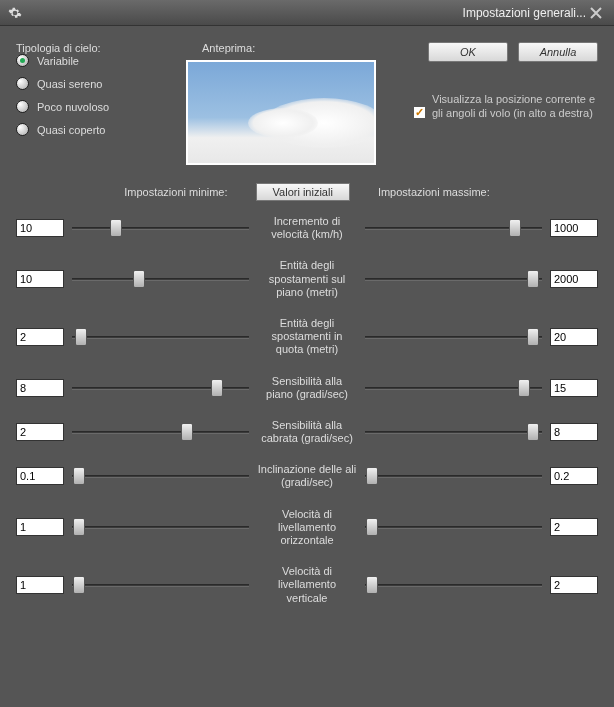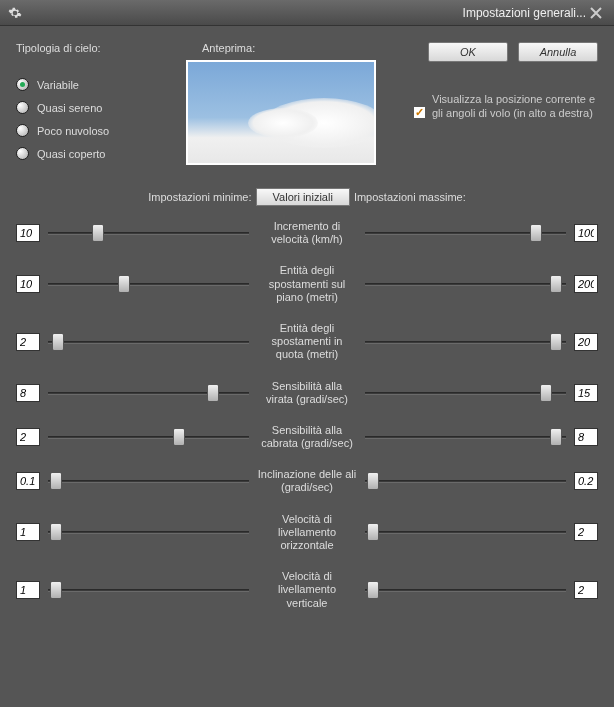--- a/index.html
+++ b/index.html
@@ -35,21 +35,21 @@
   }
   .content {
     padding: 16px;
     background: #555;
   }
   .top-row {
     display: flex;
     gap: 20px;
   }
   .sky-group { width: 150px; }
-  .sky-group .label { color: #ddd; margin-bottom: 24px; }
+  .sky-group .label { color: #ddd; margin-bottom: 0; }
   .radio-row {
     display: flex; align-items: center;
     margin-bottom: 10px;
     cursor: pointer;
   }
   .radio-row .radio {
     width: 13px; height: 13px; border-radius: 50%;
     background: radial-gradient(circle at 30% 30%, #fff, #aaa);
     border: 1px solid #222;
     margin-right: 8px;
@@ -117,48 +117,47 @@
     color: #c70;
     font-size: 11px;
     font-weight: bold;
   }
   .check-text { color: #ccc; line-height: 1.3; }
 
   .mid-row {
     display: flex;
     align-items: center;
     justify-content: center;
-    gap: 4px;
+    gap: 28px;
     margin: 18px 0 14px;
   }
   .mid-row .lbl { color: #ddd; }
   .val-btn {
     background: linear-gradient(to bottom, #f8f8f8, #d8d8d8);
     border: 1px solid #777;
     color: #333;
     font-size: 11px;
     padding: 2px 16px;
     cursor: pointer;
   }
 
   .slider-rows { }
   .slider-row {
     display: flex;
     align-items: center;
     gap: 8px;
     margin-bottom: 18px;
   }
   .numbox {
-    width: 24px;
+    width: 48px;
     background: #fff;
     color: #000;
     border: 1px solid #333;
     padding: 2px 3px;
     font-size: 11px;
-    font-style: italic;
   }
   .slider {
     flex: 1;
     height: 20px;
     position: relative;
   }
   .track {
     position: absolute;
     top: 9px; left: 0; right: 0;
     height: 3px;
@@ -291,21 +290,21 @@
           <div class="thumb" style="left:95%"></div>
         </div>
         <input class="numbox" value="20" style="">
       </div>
       <div class="slider-row">
         <input class="numbox" value="8" style="">
         <div class="slider">
           <div class="track"></div>
           <div class="thumb" style="left:82%"></div>
         </div>
-        <div class="center-label">Sensibilità alla virata (gradi/sec)</div>
+        <div class="center-label">Sensibilità alla piano (gradi/sec)</div>
         <div class="slider">
           <div class="track"></div>
           <div class="thumb" style="left:90%"></div>
         </div>
         <input class="numbox" value="15" style="">
       </div>
       <div class="slider-row">
         <input class="numbox" value="2" style="">
         <div class="slider">
           <div class="track"></div>

